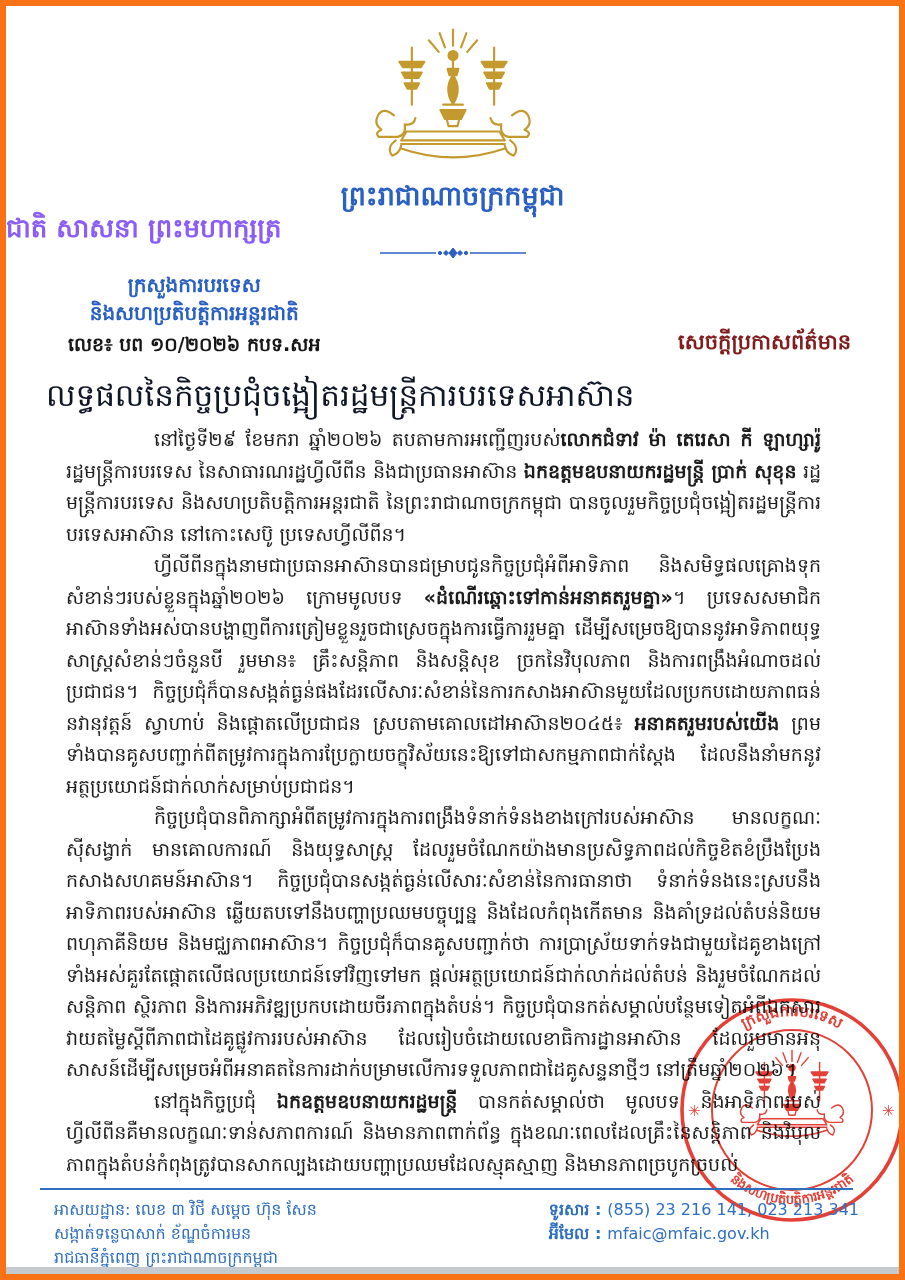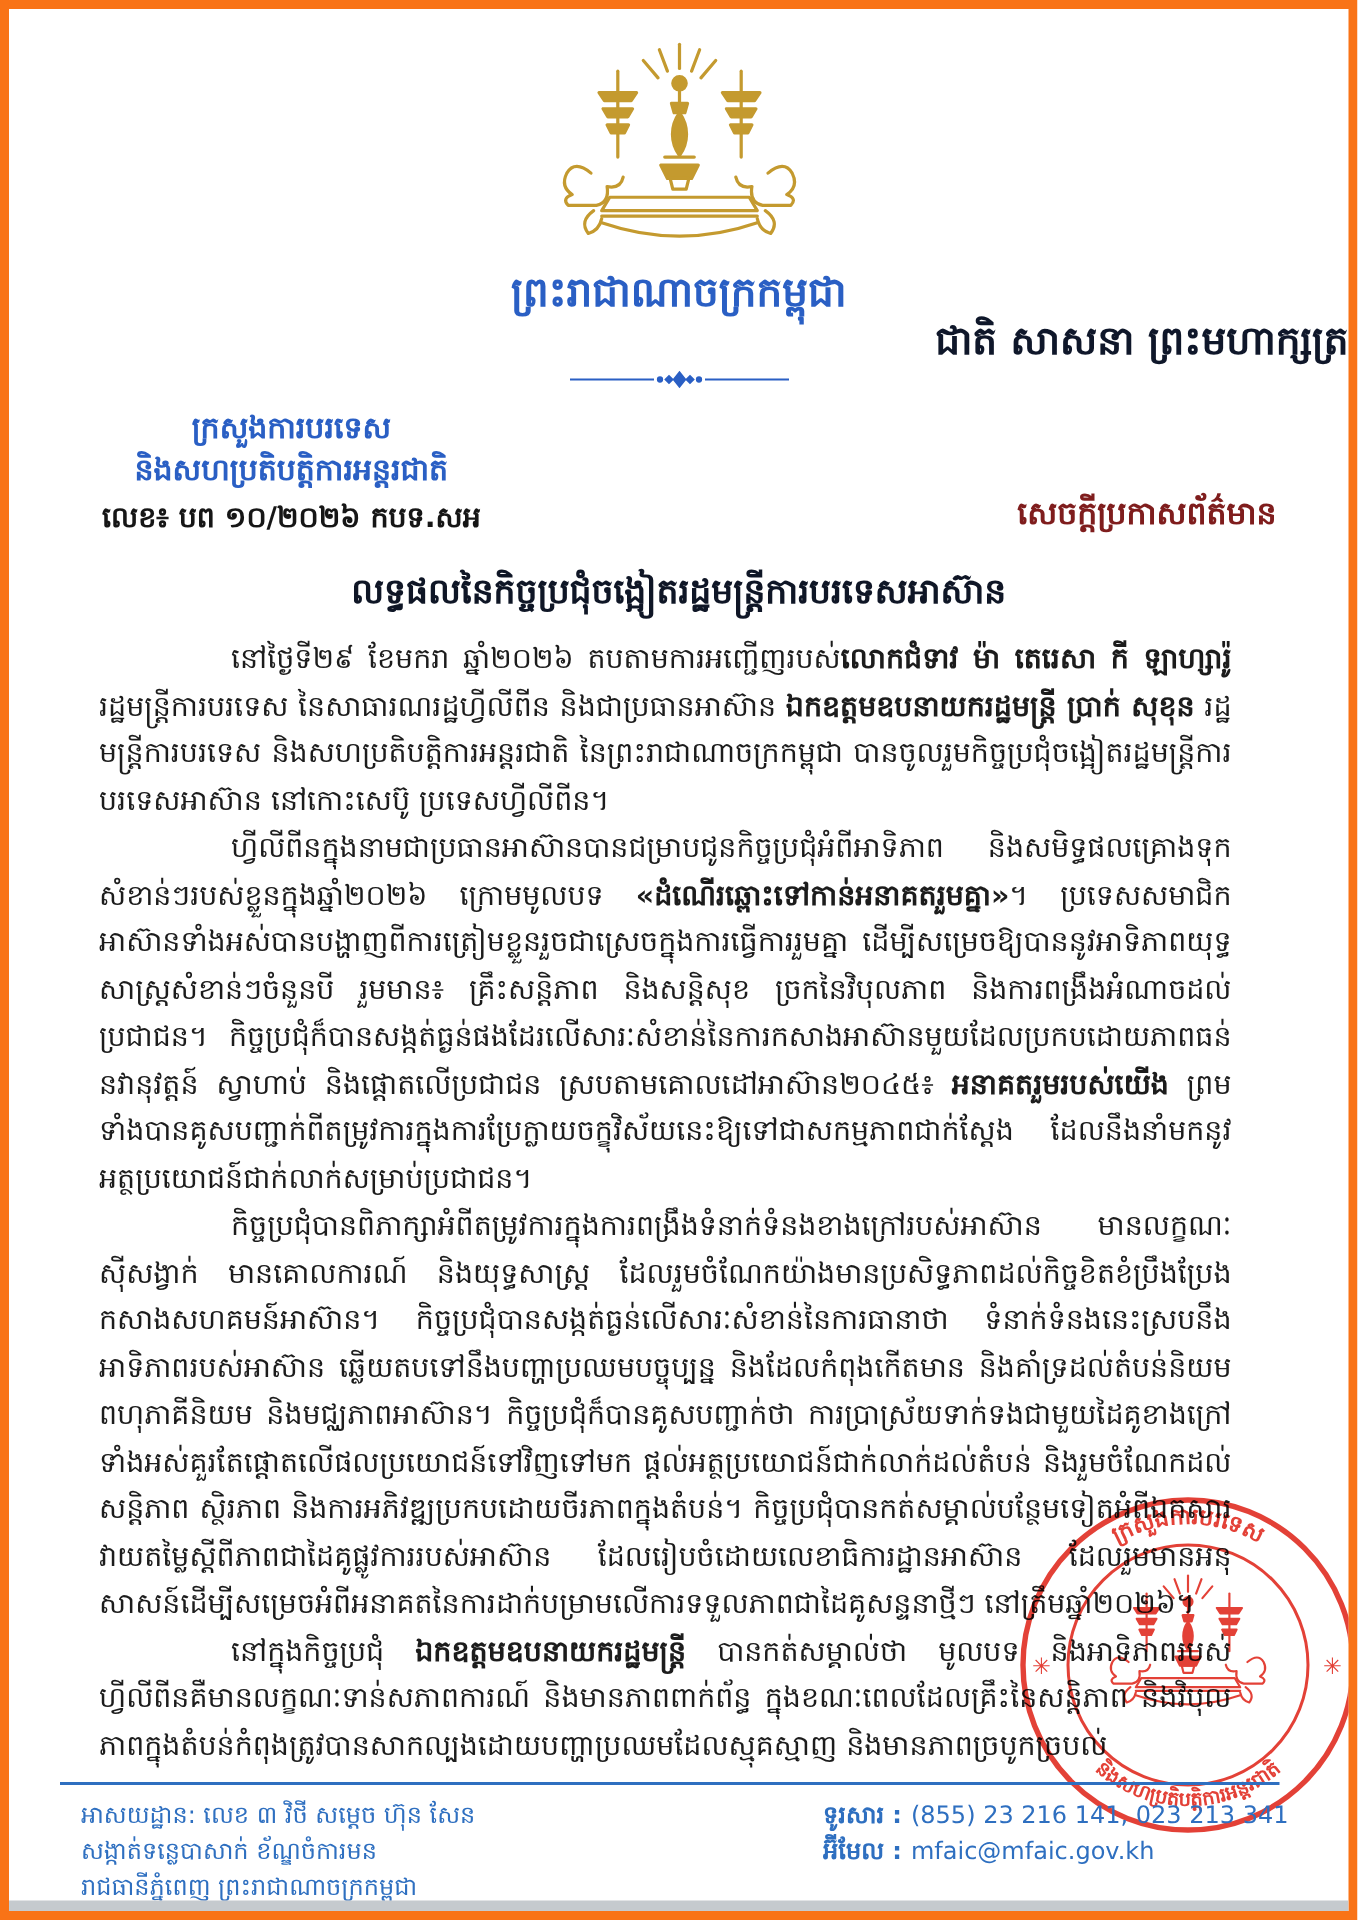--- a/index.html
+++ b/index.html
@@ -10,34 +10,34 @@
     background:#ffffff;
     border:6px solid #f97316;
     overflow:hidden;
     font-family:"DejaVu Sans", sans-serif;
     color:#1c1c1c;
   }
   
   .crest-wrap{ text-align:center; padding-top:20px; }
   .crest-wrap svg{ display:block; margin:0 auto; }
   .motto1{ text-align:center; font-size:27px; font-weight:bold; color:#2a5fc4; margin-top:2px; line-height:32px;}
-  .motto2{ text-align:right; font-size:26px; font-weight:bold; color:#0f172a; line-height:32px;}
+  .motto2{ text-align:left; font-size:26px; font-weight:bold; color:#8b5cf6; line-height:32px;}
   .orn-divider{ text-align:center; margin-top:3px; }
   
   .head-row{
     display:flex; justify-content:space-between; align-items:flex-end;
     padding:12px 48px 0 62px;
   }
   .ministry-block{ text-align:center; }
   .ministry-line{ font-size:20px; font-weight:bold; color:#2a5fc4; line-height:28px; }
   .doc-number{ font-size:19px; font-weight:bold; color:#161616; margin-top:5px; text-align:left; }
   .doc-type{ font-size:21px; font-weight:bold; color:#7f1d1d; padding-bottom:1px;}
   
   .doc-title{
-    text-align:center; font-size:23px; font-weight:bold; color:#0f1626;
+    font-size:31px; font-weight:normal; color:#0f1626;
     margin:20px 40px 6px 40px; line-height:30px;
   }
   
   .doc-body{
     padding:8px 78px 0 60px;
     font-size:19px; line-height:31.5px;
     text-align:justify;
     height:788px; overflow:hidden;
   }
   .para{ margin:0; text-indent:88px; }

